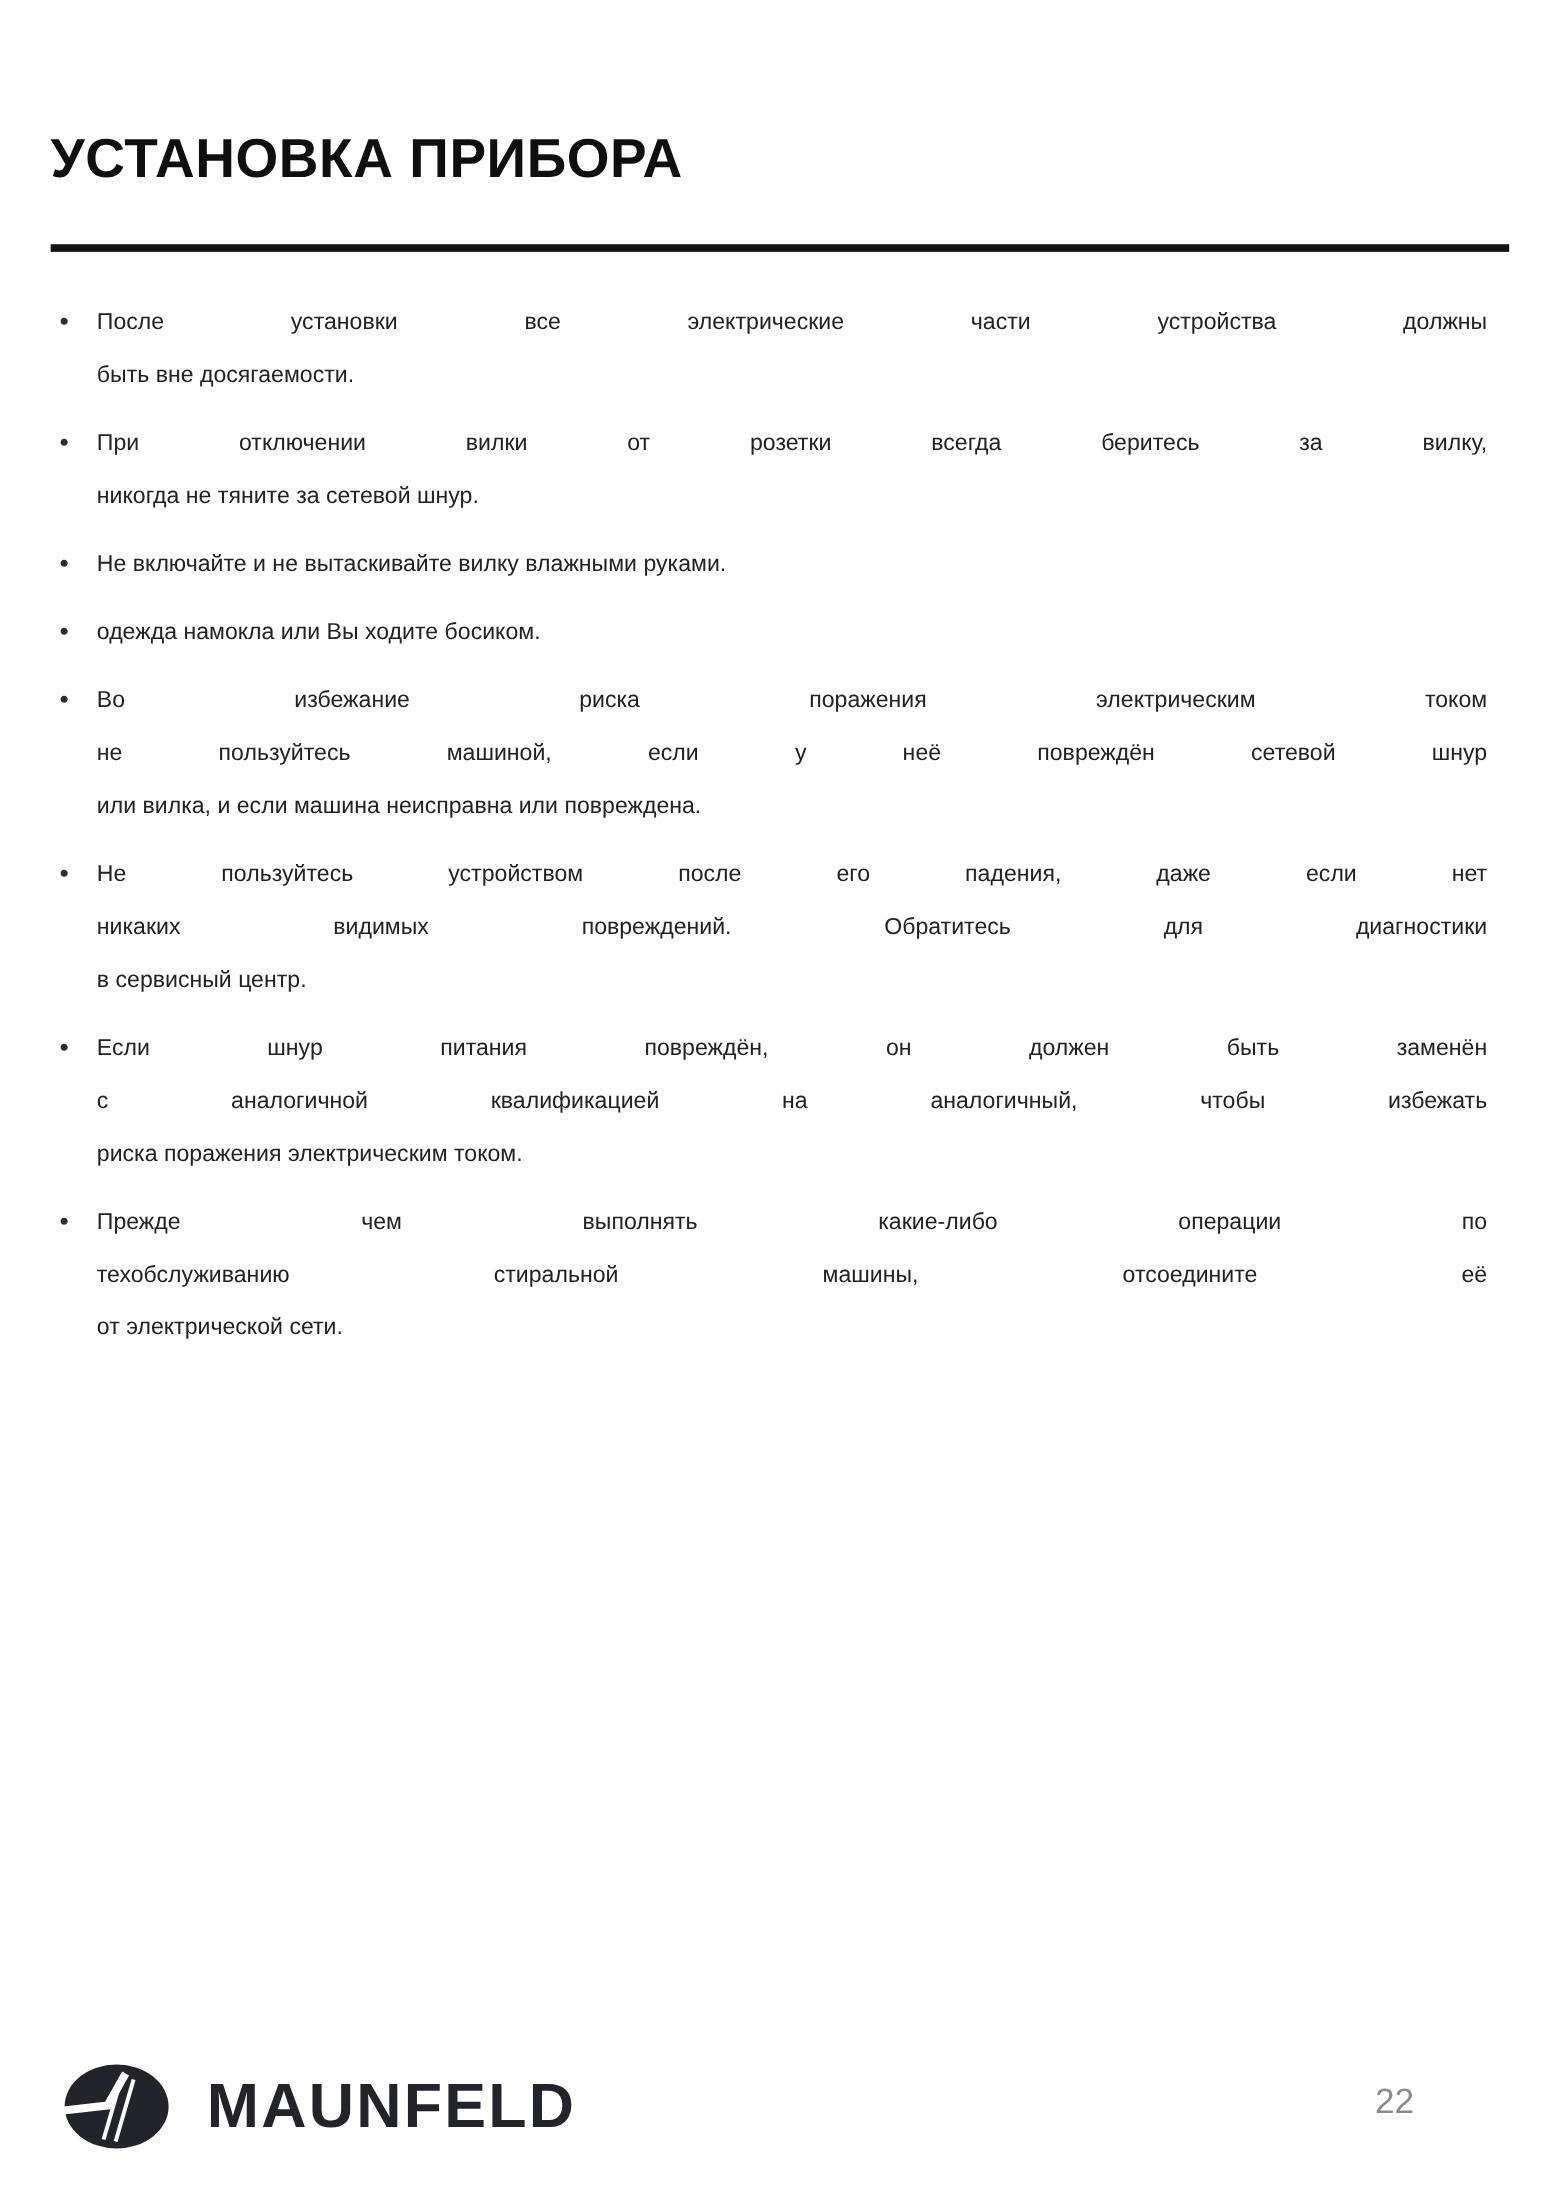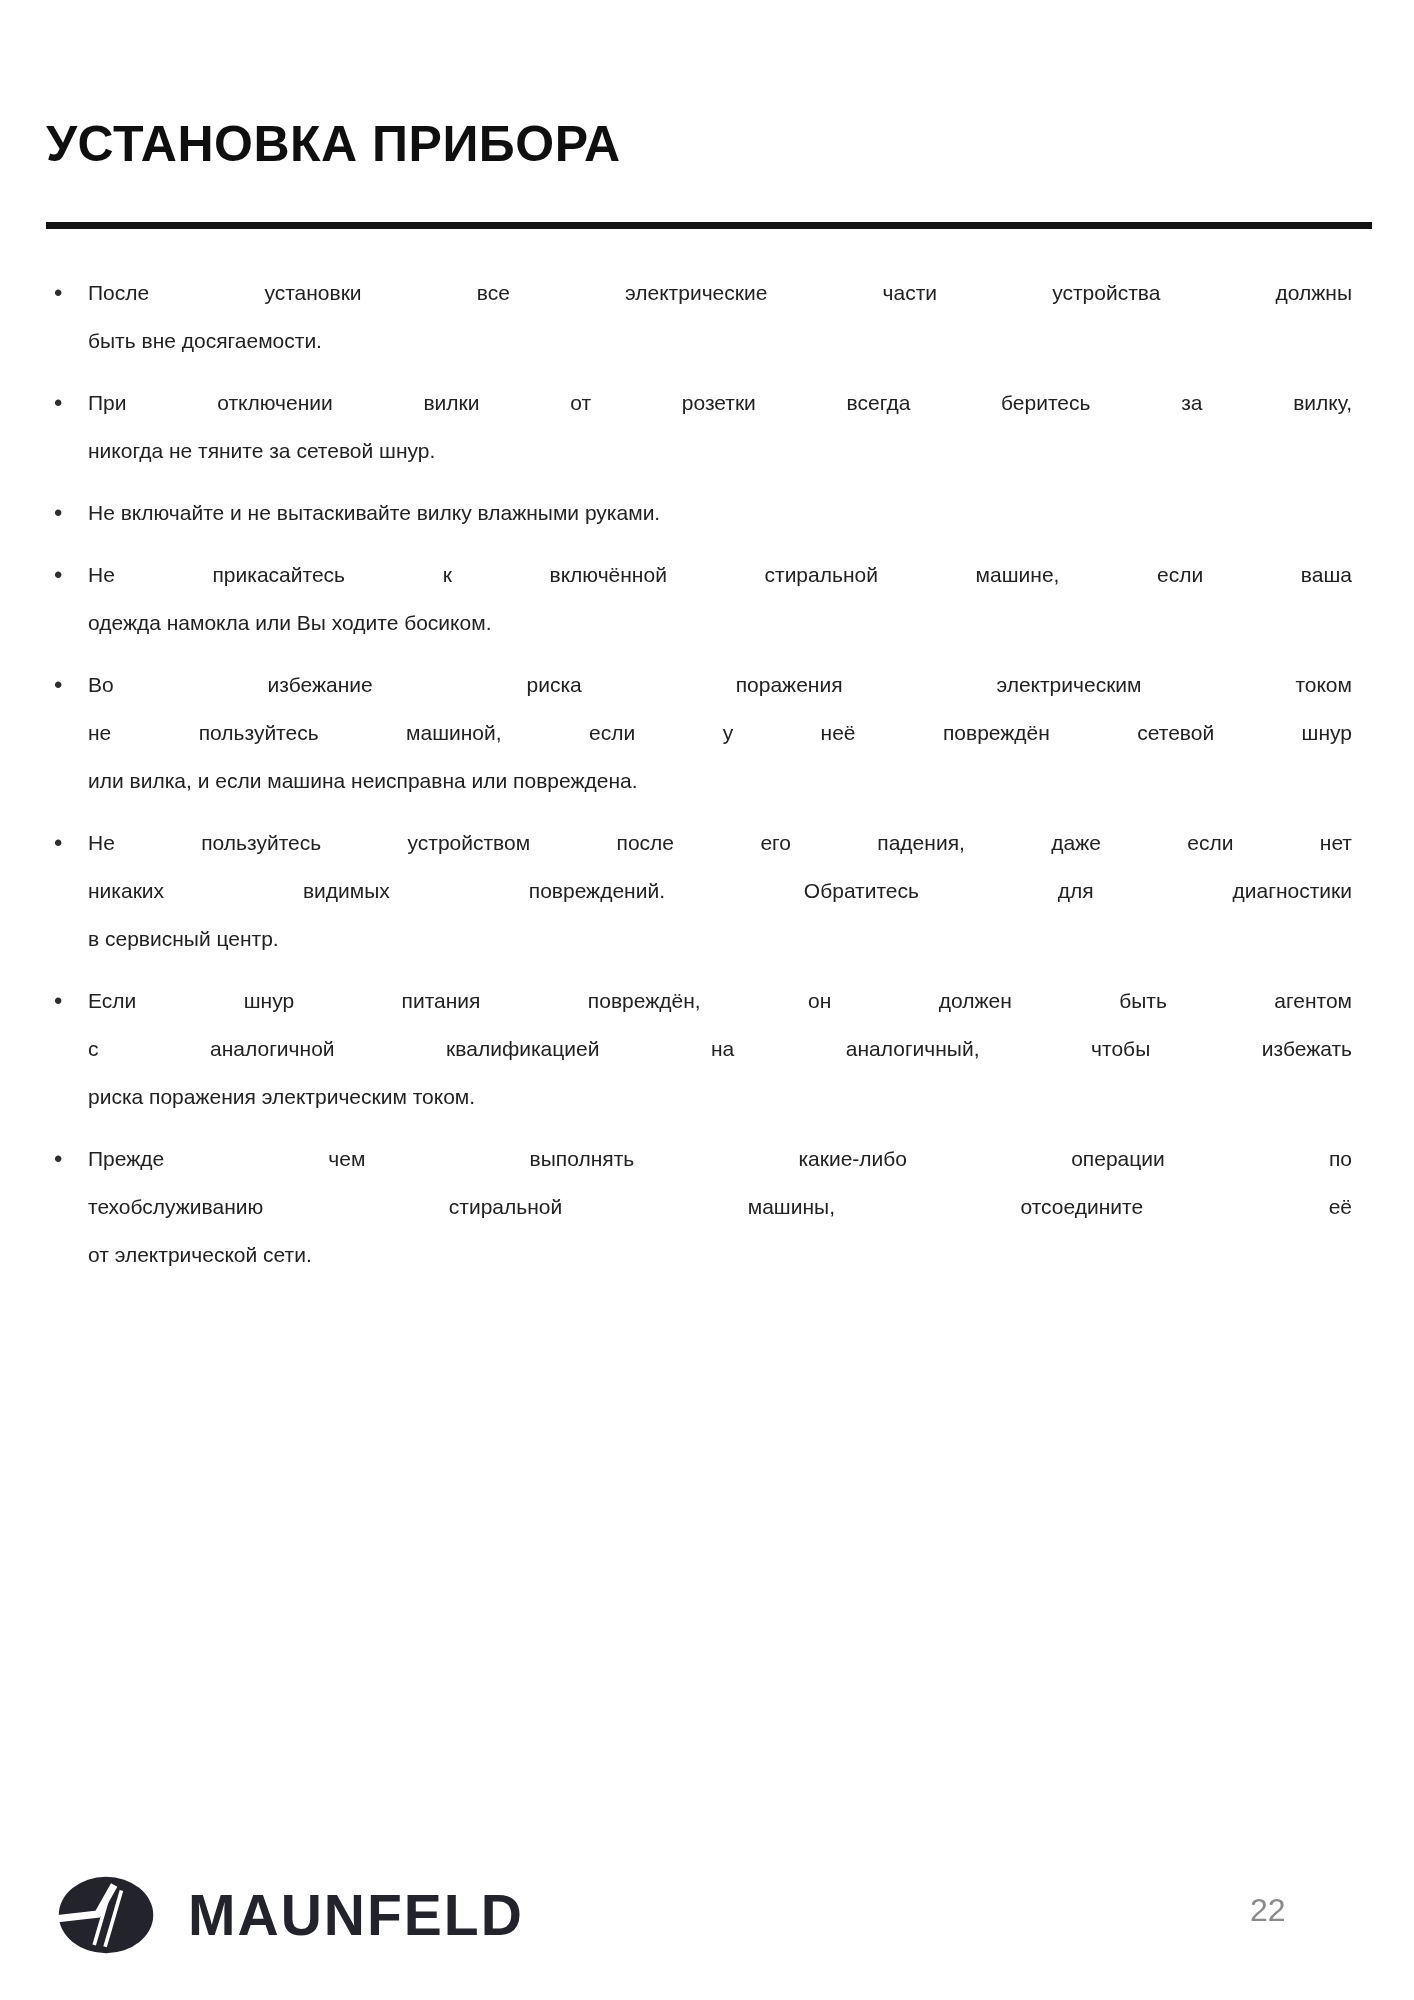--- a/index.html
+++ b/index.html
@@ -96,21 +96,20 @@
       </li>
       <li>
         <span class="marker">•</span>
         <div class="text">
           <div class="line last">Не включайте и не вытаскивайте вилку влажными руками.</div>
         </div>
       </li>
       <li>
         <span class="marker">•</span>
         <div class="text">
-          <div class="line">Не прикасайтесь к включённой стиральной машине, если ваша</div>
           <div class="line last">одежда намокла или Вы ходите босиком.</div>
         </div>
       </li>
       <li>
         <span class="marker">•</span>
         <div class="text">
           <div class="line">Во избежание риска поражения электрическим током</div>
           <div class="line">не пользуйтесь машиной, если у неё повреждён сетевой шнур</div>
           <div class="line last">или вилка, и если машина неисправна или повреждена.</div>
         </div>
@@ -119,21 +118,21 @@
         <span class="marker">•</span>
         <div class="text">
           <div class="line">Не пользуйтесь устройством после его падения, даже если нет</div>
           <div class="line">никаких видимых повреждений. Обратитесь для диагностики</div>
           <div class="line last">в сервисный центр.</div>
         </div>
       </li>
       <li>
         <span class="marker">•</span>
         <div class="text">
-          <div class="line">Если шнур питания повреждён, он должен быть агентом</div>
+          <div class="line">Если шнур питания повреждён, он должен быть заменён</div>
           <div class="line">с аналогичной квалификацией на аналогичный, чтобы избежать</div>
           <div class="line last">риска поражения электрическим током.</div>
         </div>
       </li>
       <li>
         <span class="marker">•</span>
         <div class="text">
           <div class="line">Прежде чем выполнять какие-либо операции по</div>
           <div class="line">техобслуживанию стиральной машины, отсоедините её</div>
           <div class="line last">от электрической сети.</div>

